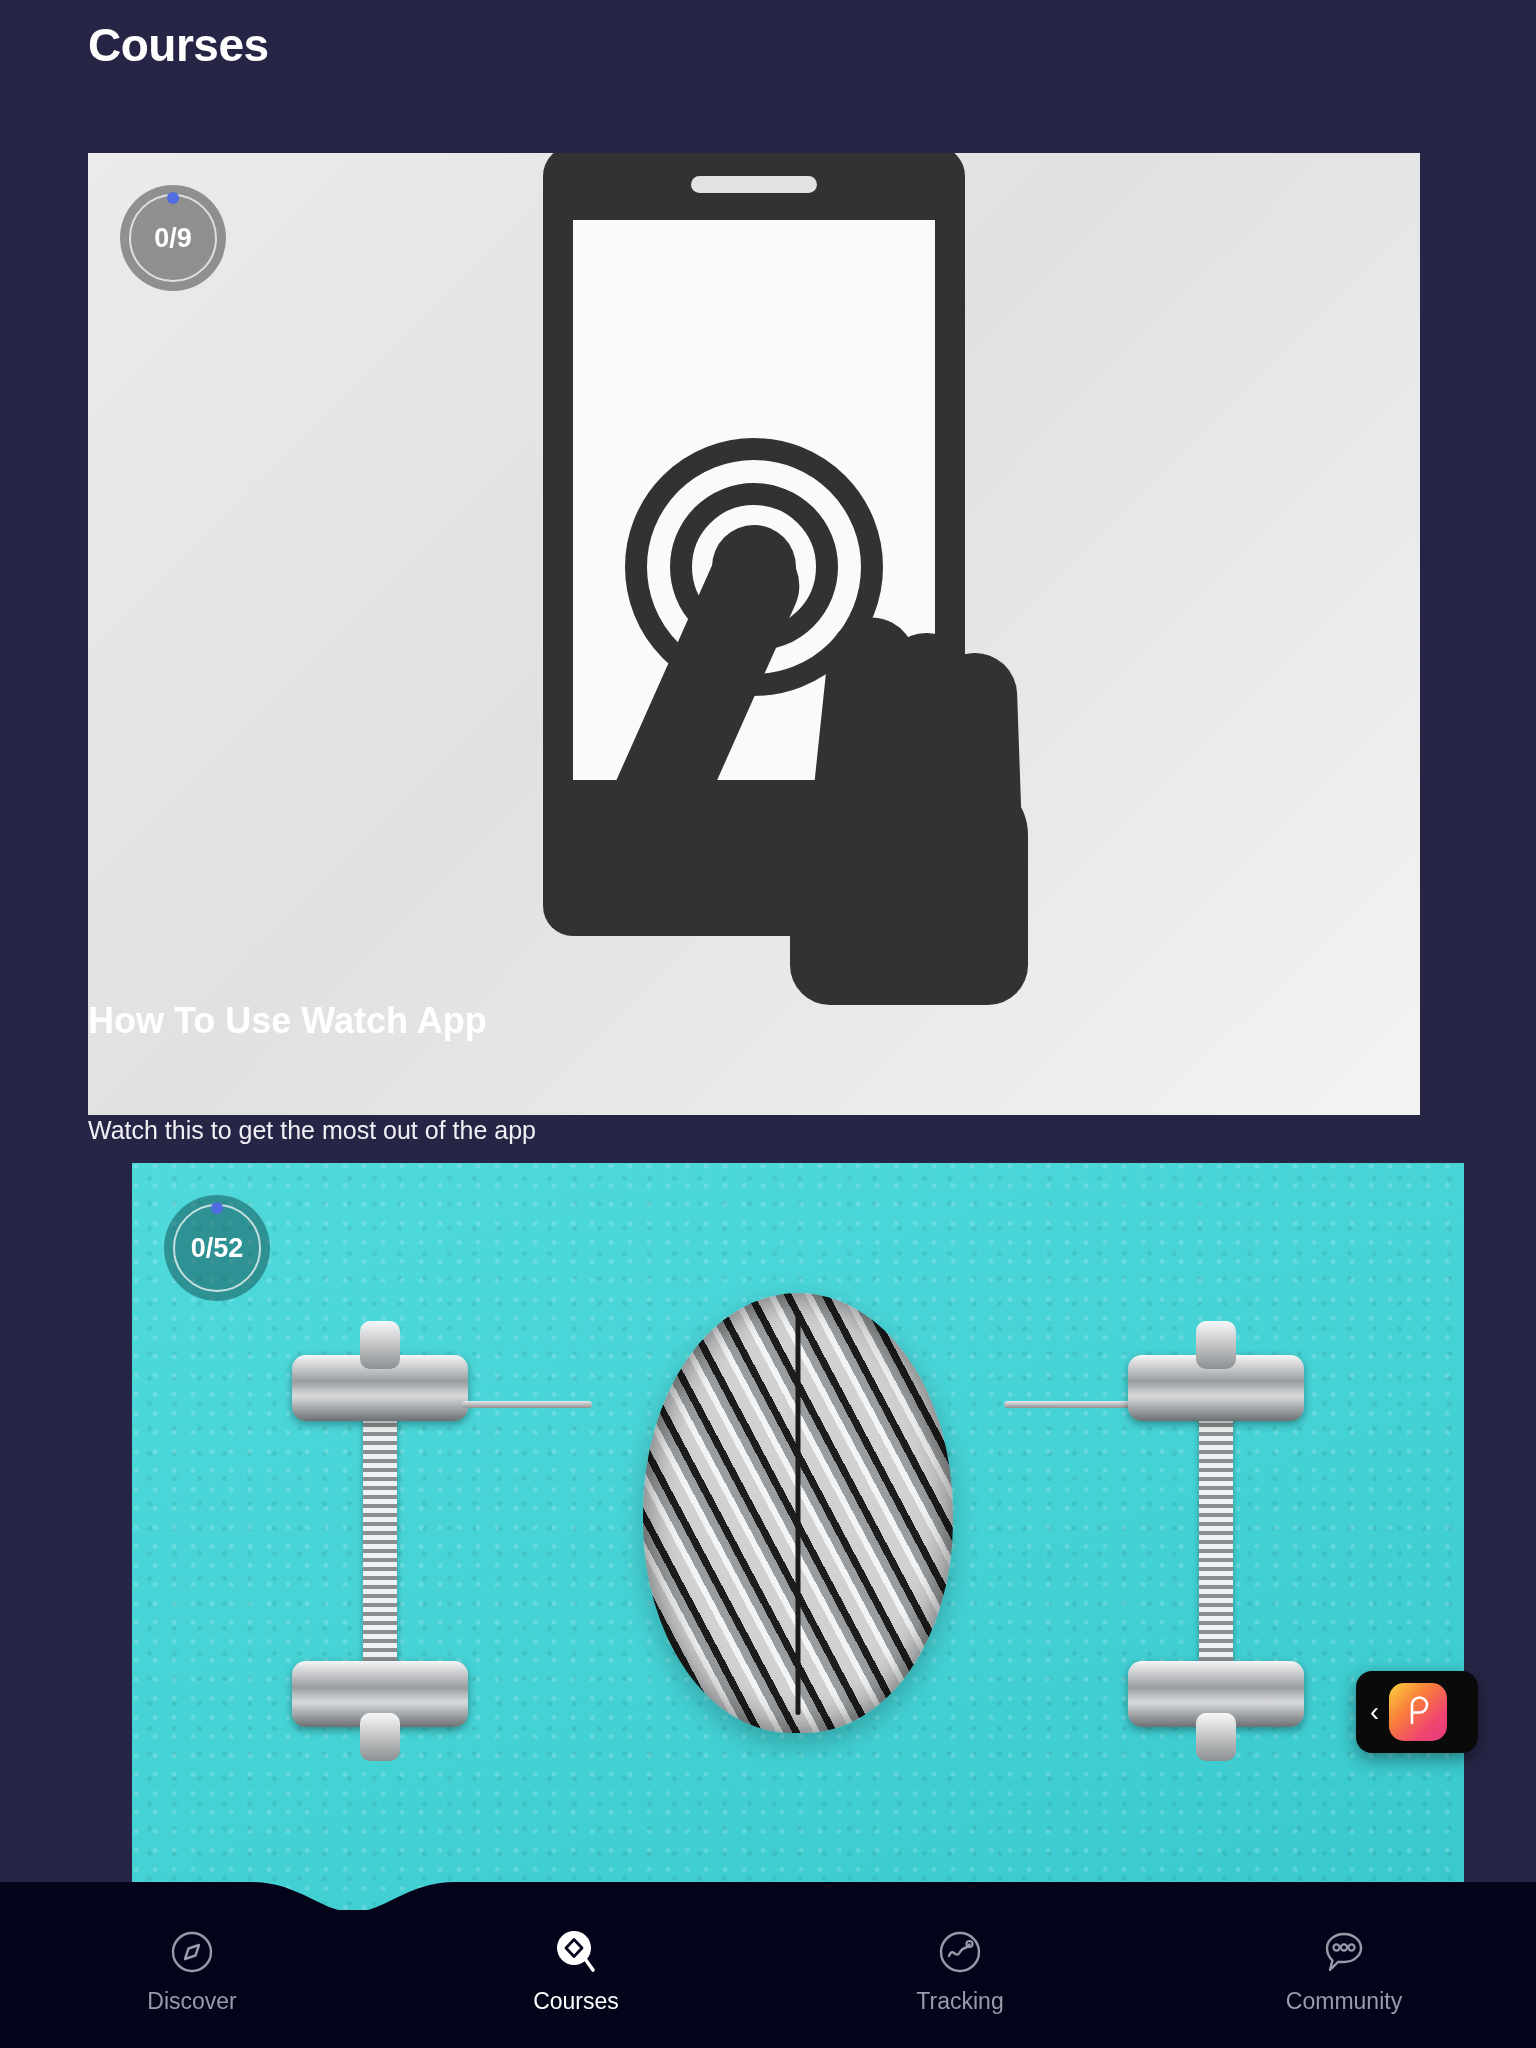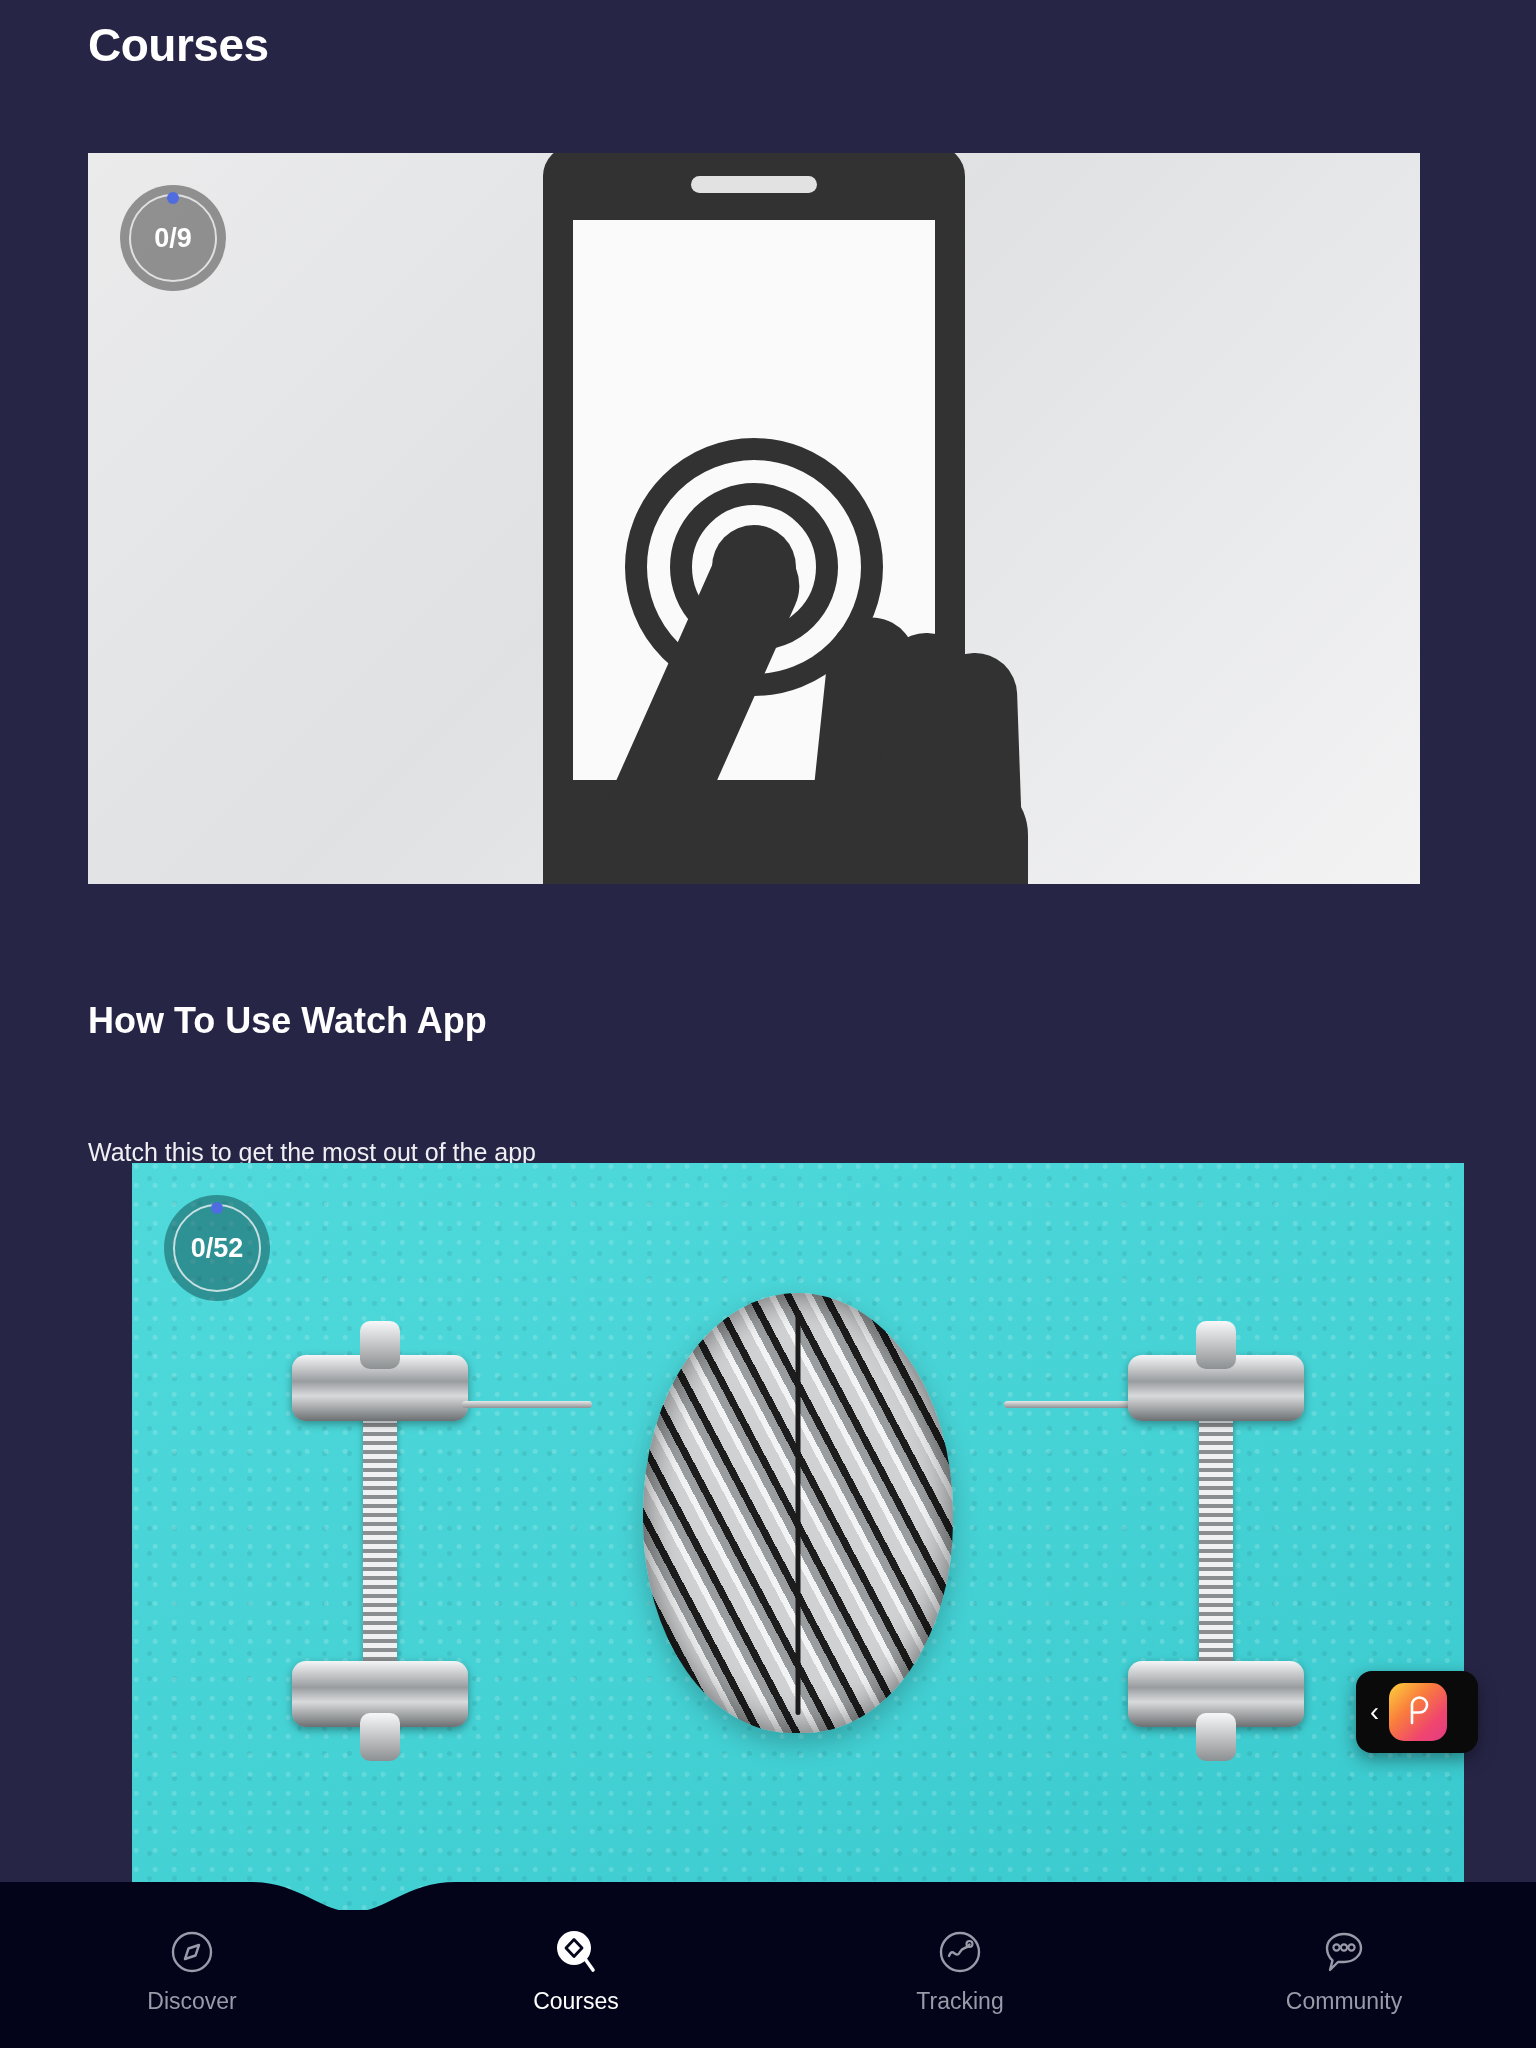--- a/index.html
+++ b/index.html
@@ -16,21 +16,21 @@
     position:absolute; left:88px; top:18px;
     font-size:46px; font-weight:bold; color:#ffffff;
     letter-spacing:-0.5px;
   }
 
   
   .card-media {
     position:absolute; left:88px; width:1332px;
     overflow:hidden; background:#e3e4e6;
   }
-  #card1-media { top:153px; height:731px; }
+  #card1-media { top:153px; height:962px; }
   #card2-media { top:1163px; height:750px;margin-left:44px; }
 
   
   .bg-grad1 {
     position:absolute; inset:0;
     background:linear-gradient(135deg,#ebebec 0%,#e0e1e3 45%,#f3f3f4 100%);
   }
   .phone {
     position:absolute; left:calc(50% - 211px); top:-7px;
     width:422px; height:790px;
@@ -153,21 +153,21 @@
   
   .card-title {
     position:absolute; left:88px;
     font-size:36px; font-weight:bold; color:#ffffff;
   }
   .card-sub {
     position:absolute; left:88px;
     font-size:25px; color:#f0f0f4;
   }
   #card1-title { top:1000px; }
-  #card1-sub   { top:1094px;margin-top:44px; }
+  #card1-sub   { top:1072px;margin-top:44px; }
 
   
   .floating-widget {
     position:absolute; right:58px; top:1671px;
     width:122px; height:82px; background:#0a0a0a; border-radius:16px;
     display:flex; align-items:center; gap:10px; padding:0 10px;
     box-shadow:0 6px 18px rgba(0,0,0,0.4);
   }
   .fw-chevron {
     color:#ffffff; font-size:27px; line-height:1; font-weight:300;

